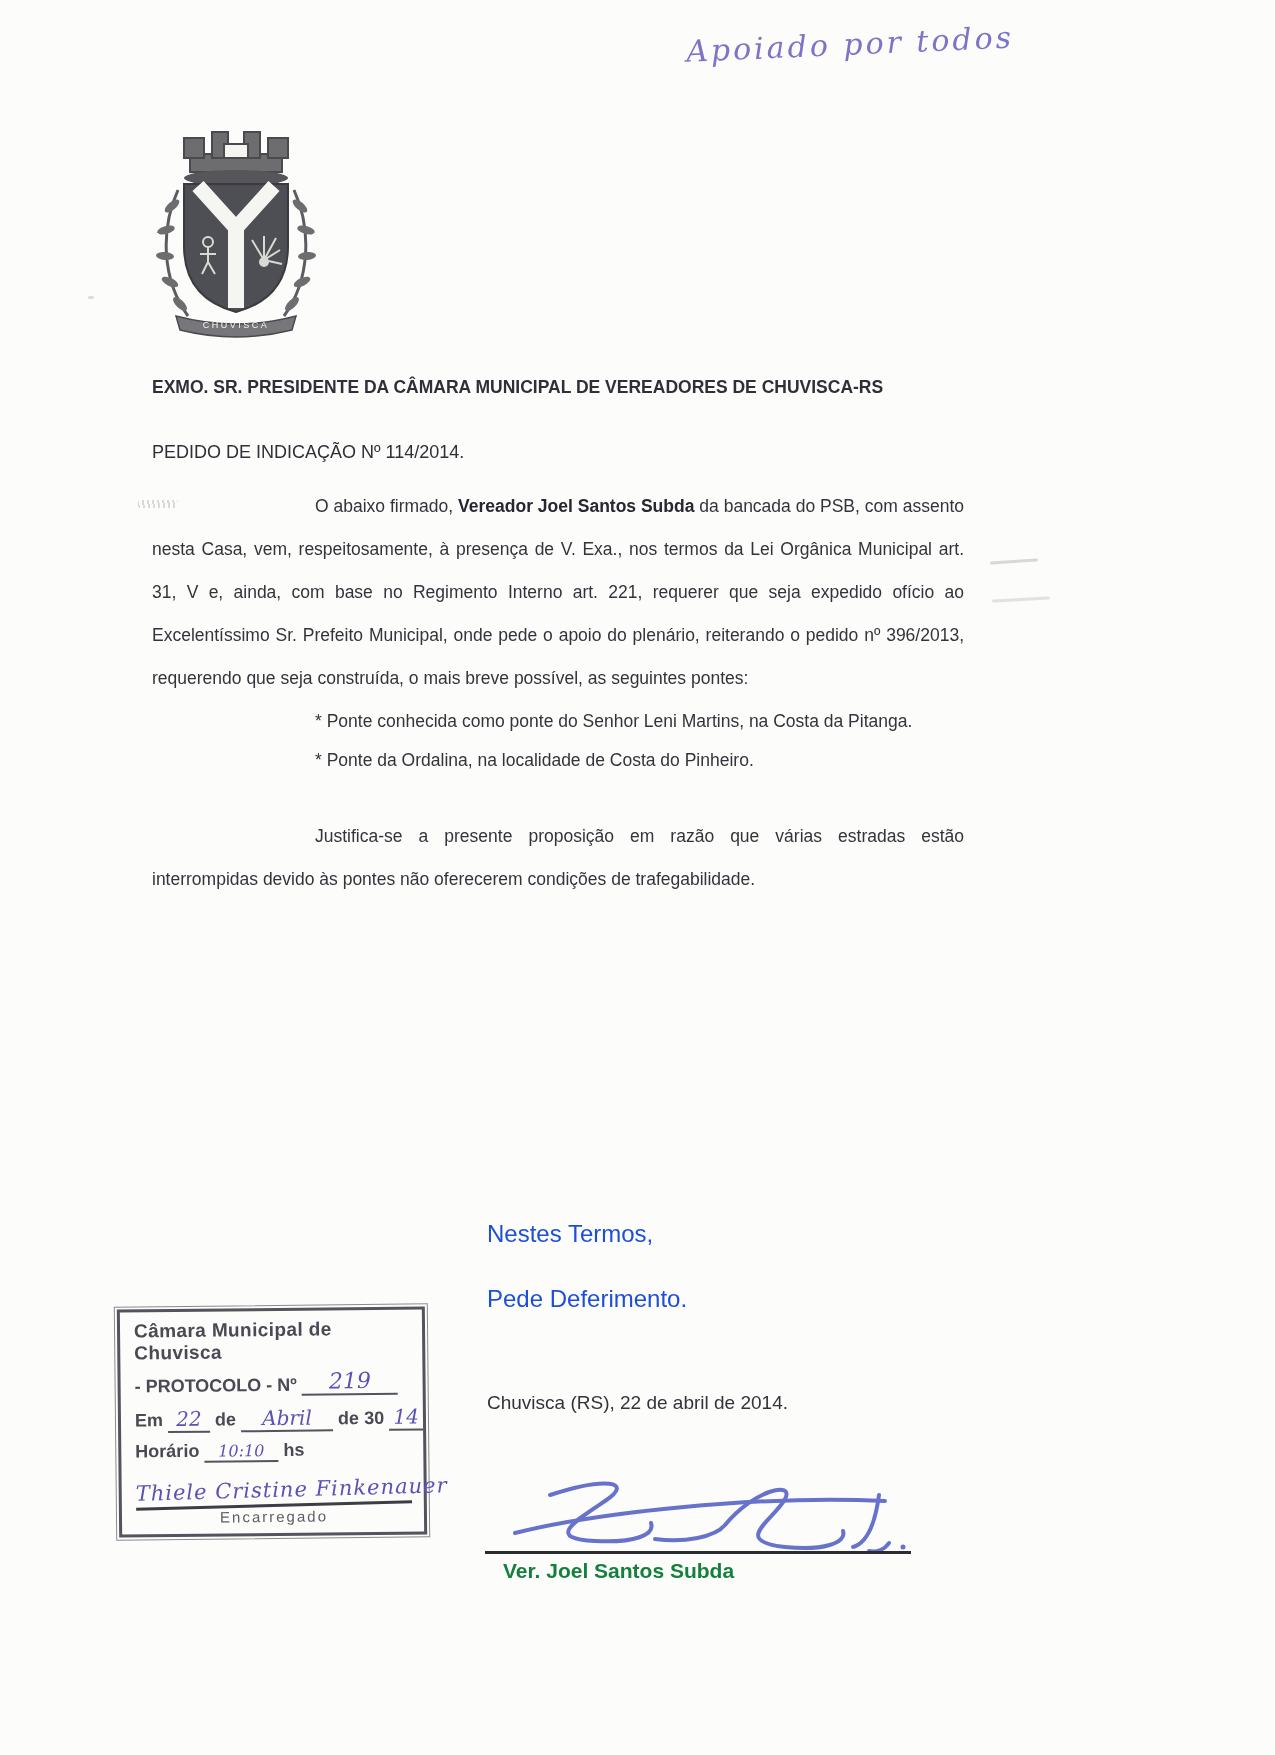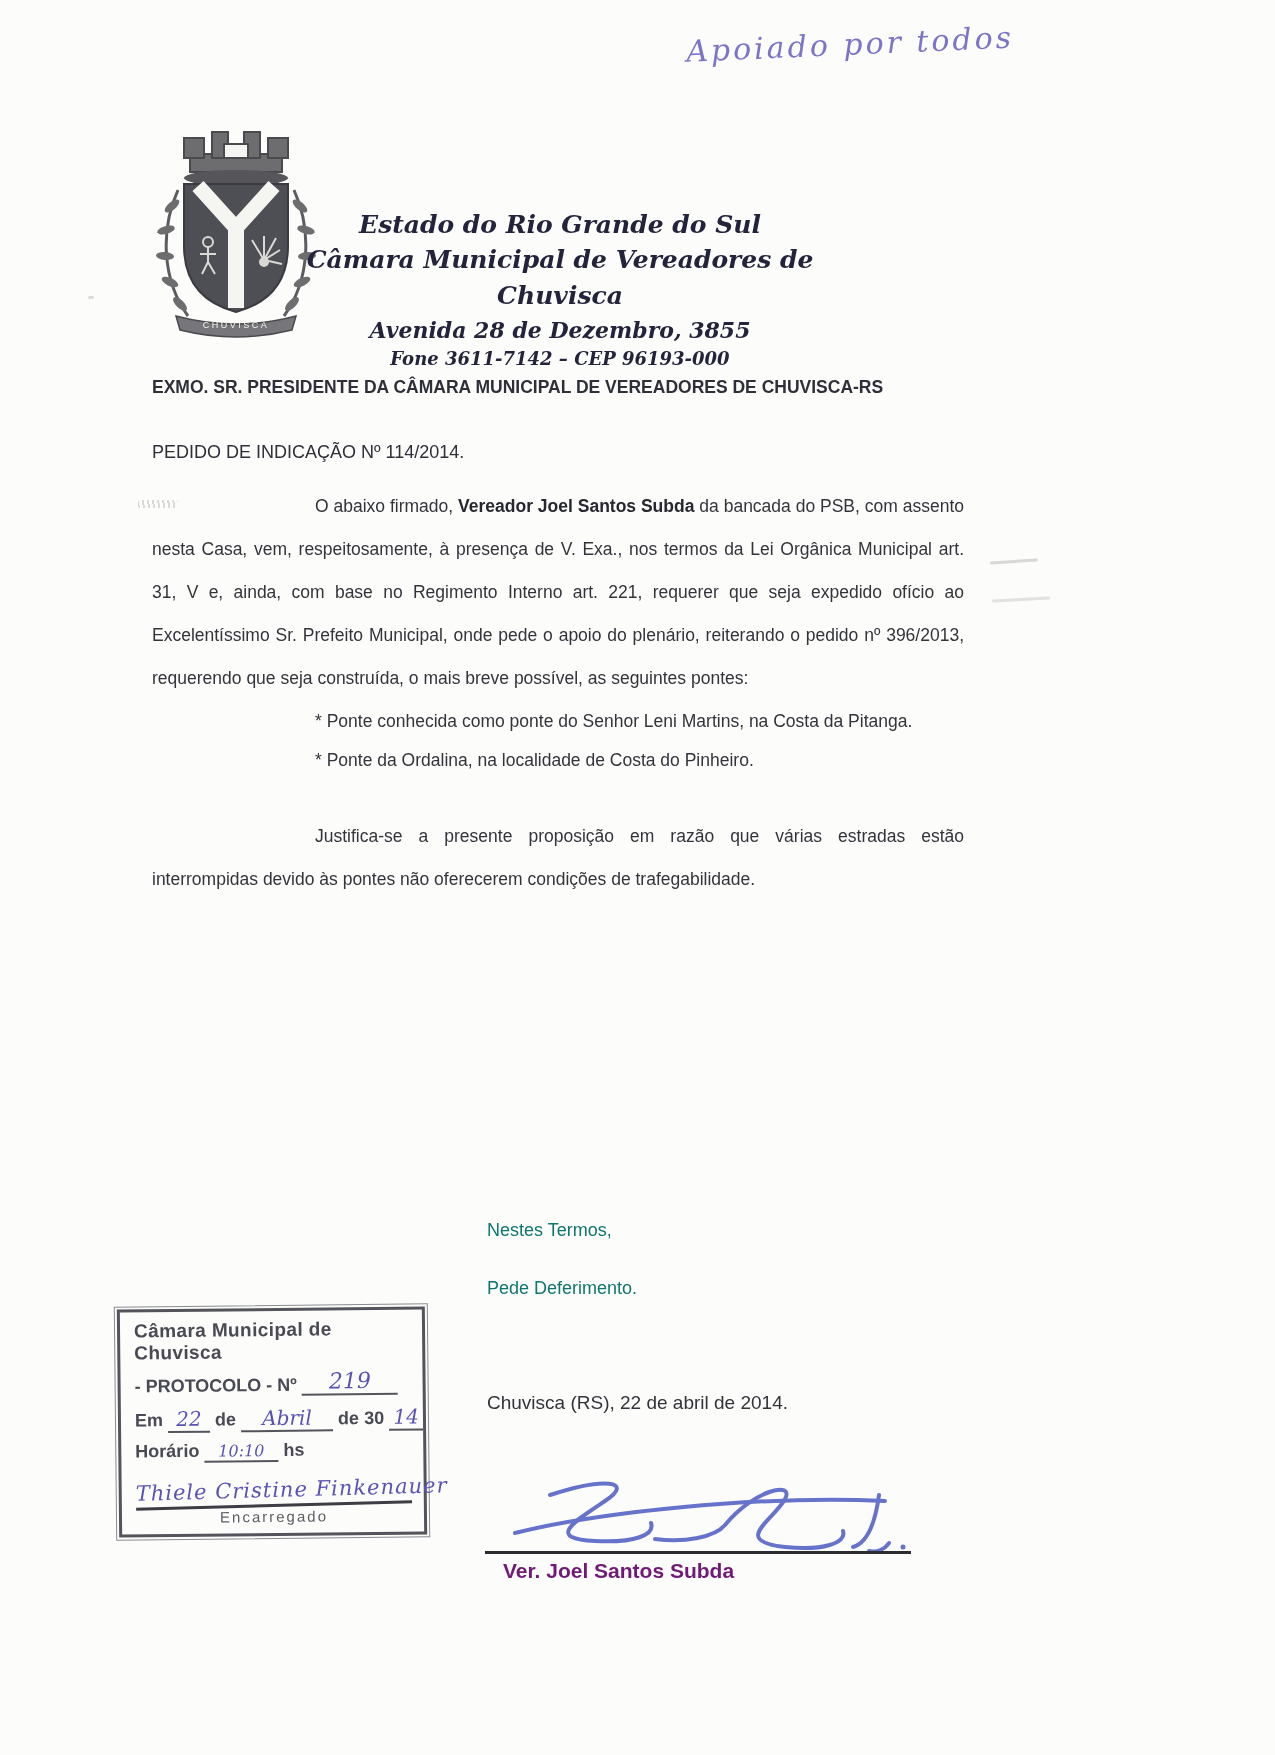--- a/index.html
+++ b/index.html
@@ -42,21 +42,21 @@
   .doc{position:absolute;left:152px;top:372px;width:812px;font-size:17.5px;}
   .recipient{width:790px;font-weight:bold;line-height:30px;text-align:justify;color:#2e2f38;}
   .subject{margin-top:40px;font-size:18px;color:#2e2f38;}
   .para{margin:0;text-align:justify;line-height:43px;color:#33343b;}
   .p1{margin-top:22px;text-indent:163px;}
   .p1 b{color:#26272f;}
   .bullet{text-indent:163px;}
   .bullet-tight{line-height:34px;}
   .justif{margin-top:38px;text-indent:163px;}
   
-  .closing{position:absolute;left:487px;top:1220px;font-size:18px;color:#0f766e;}
+  .closing{position:absolute;left:487px;top:1220px;font-size:24px;color:#1d4ed8;}
   .closing div{margin-bottom:37px;}
   
   .stamp{
     position:absolute;left:118px;top:1308px;width:308px;height:228px;
     border:3px solid #53545c;outline:1px solid #8a8b92;outline-offset:2px;
     transform:rotate(-.6deg);
     color:#494a54;background:rgba(252,252,250,.6);
     padding:8px 12px 0 14px;box-sizing:border-box;
     font-family:"Liberation Sans",sans-serif;
   }
@@ -76,21 +76,21 @@
     margin-top:16px;border-bottom:3px solid #3c3d45;
     font-size:21px;letter-spacing:1px;white-space:nowrap;
     transform:rotate(-1deg);padding-bottom:2px;
   }
   .stamp-role{text-align:center;font-size:15px;letter-spacing:2px;color:#5c5d66;margin-top:1px;}
   
   .dateline{position:absolute;left:487px;top:1392px;font-size:19px;color:#33343b;}
   .sig-block{position:absolute;left:455px;top:1455px;width:480px;height:180px;}
   .sig-svg{position:absolute;left:0;top:0;}
   .sig-rule{position:absolute;left:30px;top:96px;width:426px;height:3px;background:#2c2d33;}
-  .sig-name{position:absolute;left:48px;top:104px;font-size:21px;font-weight:bold;color:#701a75;}
+  .sig-name{position:absolute;left:48px;top:104px;font-size:21px;font-weight:bold;color:#15803d;}
 </style>
 </head>
 <body>
 
 <div class="page">
 
   <div class="artifact art-a"></div>
   <div class="artifact art-b"></div>
   <div class="artifact art-c"></div>
   <div class="artifact art-d"></div>
@@ -140,26 +140,20 @@
       <g stroke="#d8d8d4" stroke-width="2">
         <path d="M116,140 L104,120 M116,140 L116,116 M116,140 L128,118 M116,140 L132,130 M116,140 L134,144"></path>
         <circle cx="116" cy="142" r="4" fill="#d8d8d4"></circle>
       </g>
 
       <path d="M28,196 q60,16 120,0 l-4,14 q-56,14 -112,0 z" fill="#77777b" stroke="#4a4a4e" stroke-width="1.5"></path>
       <text x="88" y="208" text-anchor="middle" font-size="9" letter-spacing="2.5" fill="#f5f5f2" font-family="Liberation Sans, sans-serif">CHUVISCA</text>
     </svg>
   </div>
 
-  <div class="letterhead">
-    <div class="lh-1">Estado do Rio Grande do Sul</div>
-    <div class="lh-2">Câmara Municipal de Vereadores de Chuvisca</div>
-    <div class="lh-3">Avenida 28 de Dezembro, 3855</div>
-    <div class="lh-4">Fone 3611-7142 – CEP 96193-000</div>
-  </div>
 
   <div class="doc">
     <div class="recipient">EXMO. SR. PRESIDENTE DA CÂMARA MUNICIPAL DE VEREADORES DE CHUVISCA-RS</div>
     <div class="subject">PEDIDO DE INDICAÇÃO Nº 114/2014.</div>
 
     <p class="para p1"><span>O abaixo firmado, </span><b>Vereador Joel Santos Subda</b><span> da bancada do PSB, com assento nesta Casa, vem, respeitosamente, à presença de V. Exa., nos termos da Lei Orgânica Municipal art. 31, V e, ainda, com base no Regimento Interno art. 221, requerer que seja expedido ofício ao Excelentíssimo Sr. Prefeito Municipal, onde pede o apoio do plenário, reiterando o pedido nº 396/2013, requerendo que seja construída, o mais breve possível, as seguintes pontes:</span></p>
 
     <p class="para bullet">* Ponte conhecida como ponte do Senhor Leni Martins, na Costa da Pitanga.</p>
     <p class="para bullet bullet-tight">* Ponte da Ordalina, na localidade de Costa do Pinheiro.</p>
 

